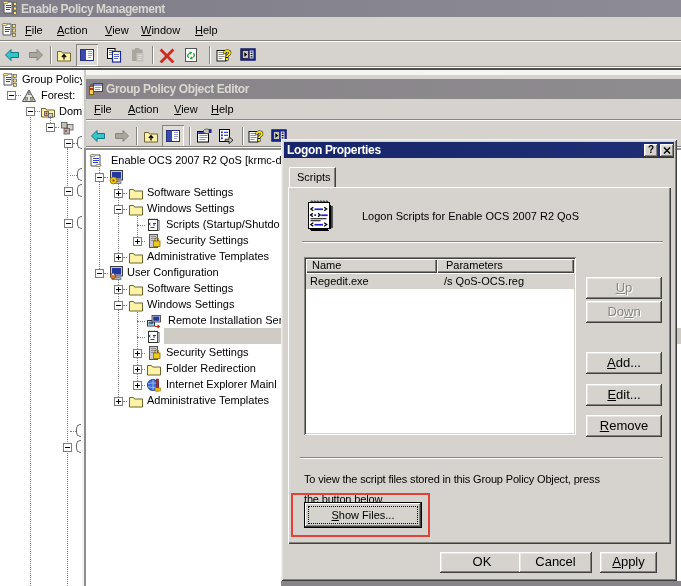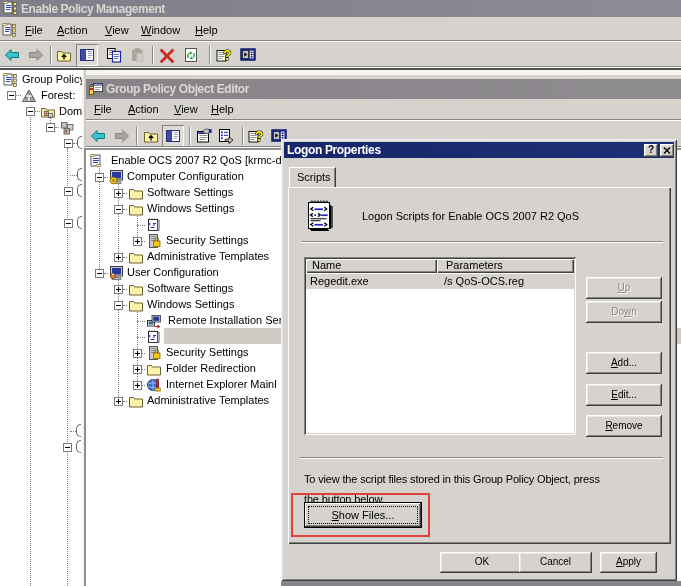--- a/index.html
+++ b/index.html
@@ -5,21 +5,21 @@
 body{position:relative}
 .a{position:absolute}
 .t{font-size:11px;line-height:16px;color:#000;white-space:nowrap}
 .mi{font-size:11px;color:#000;white-space:nowrap;display:inline-block}
 u{text-decoration:underline}
 .exp{position:absolute;width:9px;height:9px;background:#fff;border:1px solid #7e7e7e}
 .exp i{position:absolute;left:1px;top:3px;width:5px;height:1px;background:#000}
 .exp.plus b{position:absolute;left:3px;top:1px;width:1px;height:5px;background:#000}
 .vdot{position:absolute;width:1px;border-left:1px dotted #808080}
 .hdot{position:absolute;height:1px;border-top:1px dotted #808080}
-.btn{position:absolute;background:#d6d3ce;box-shadow:inset -1px -1px 0 #404040,inset 1px 1px 0 #ffffff,inset -2px -2px 0 #85837e,inset 2px 2px 0 #e9e7e3;font-size:10px;color:#000;text-align:center}
+.btn{position:absolute;background:#d6d3ce;box-shadow:inset -1px -1px 0 #404040,inset 1px 1px 0 #ffffff,inset -2px -2px 0 #85837e,inset 2px 2px 0 #e9e7e3;font-size:13px;color:#000;text-align:center}
 .btn.dis{color:#8a877f;text-shadow:1px 1px 0 #fff}
 .etch{position:absolute;height:2px;border-top:1px solid #87857f;border-bottom:1px solid #fff}
 .sep{position:absolute;width:2px;height:18px;border-left:1px solid #87857f;border-right:1px solid #fff}
 .ic{position:absolute;width:16px;height:16px}
 </style></head>
 <body>
 
 <div class="a" style="left:0;top:0;width:681px;height:17px;background:linear-gradient(90deg,#7f7e89,#8d8c94)"></div>
 <div class="a" style="left:21px;top:1px;font-weight:bold;font-size:12px;color:#d9d6d2;letter-spacing:-0.45px;line-height:16px">Enable Policy Management</div>
 <svg class="ic" style="left:2px;top:0px" viewBox="0 0 16 16">
@@ -275,21 +275,20 @@
       </div>
   <div class="hdot" style="left:18px;top:27px;width:4px"></div>
   <svg class="ic" style="left:22px;top:19px" viewBox="0 0 16 16">
         <rect x="2.5" y="1.5" width="12" height="9.5" fill="#c8ccd2" stroke="#3c3c3c"></rect>
         <rect x="4" y="3" width="9" height="6.5" fill="#2438a0"></rect>
         <rect x="6" y="11" width="5" height="1.8" fill="#9aa0a8"></rect>
         <rect x="4" y="12.8" width="9" height="1.7" fill="#c8ccd2" stroke="#3c3c3c" stroke-width=".6"></rect>
         <circle cx="5.5" cy="11.5" r="3.4" fill="#f2c718" stroke="#8a6d00" stroke-width=".8"></circle>
         <circle cx="5.5" cy="11.5" r="1.2" fill="#8a6d00"></circle>
       </svg>
-  <div class="a t" style="left:41px;top:18px">Computer Configuration</div>
 
   <div class="exp plus" style="left:28px;top:39px">
         <i></i>
         <b></b>
       </div>
   <div class="hdot" style="left:37px;top:43px;width:4px"></div>
   <svg class="ic" style="left:42px;top:35px" viewBox="0 0 16 16">
         <path d="M1.5 4.5h4l1 1.5h8v8h-13z" fill="#fdf3a6" stroke="#6e6431"></path>
       </svg>
   <div class="a t" style="left:61px;top:34px">Software Settings</div>
@@ -304,20 +303,21 @@
   <div class="a t" style="left:61px;top:50px">Windows Settings</div>
 
   <div class="hdot" style="left:51px;top:75px;width:8px"></div>
   <svg class="ic" style="left:60px;top:67px" viewBox="0 0 16 16">
         <rect x="2.5" y="2.5" width="9" height="11" fill="#fff" stroke="#333"></rect>
         <path d="M3 2.5c0-1 1-1 1 0m1.5 0c0-1 1-1 1 0m1.5 0c0-1 1-1 1 0m1.5 0c0-1 1-1 1 0" fill="none" stroke="#333" stroke-width=".7"></path>
         <path d="M4.5 6l-1.5 1 1.5 1M7 6.5h3M7 8h2" stroke="#2233bb" fill="none"></path>
         <path d="M4.5 10.5h4" stroke="#2233bb"></path>
         <rect x="11.5" y="3.5" width="1.6" height="10" fill="#c8ccd2" stroke="#333" stroke-width=".6"></rect>
       </svg>
+  <div class="a t" style="left:80px;top:66px">Scripts (Startup/Shutdo</div>
 
   <div class="exp plus" style="left:47px;top:87px">
         <i></i>
         <b></b>
       </div>
   <div class="hdot" style="left:56px;top:91px;width:3px"></div>
   <svg class="ic" style="left:60px;top:83px" viewBox="0 0 16 16">
         <rect x="3.5" y="1.5" width="8" height="13" fill="#c8ccd2" stroke="#555"></rect>
         <path d="M5 3.5h5M5 5.5h5M5 7.5h5" stroke="#8a8781" stroke-width="0.9"></path>
         <rect x="7.5" y="8" width="6.5" height="5.5" fill="#f2c718" stroke="#8a6d00" stroke-width=".8"></rect>

